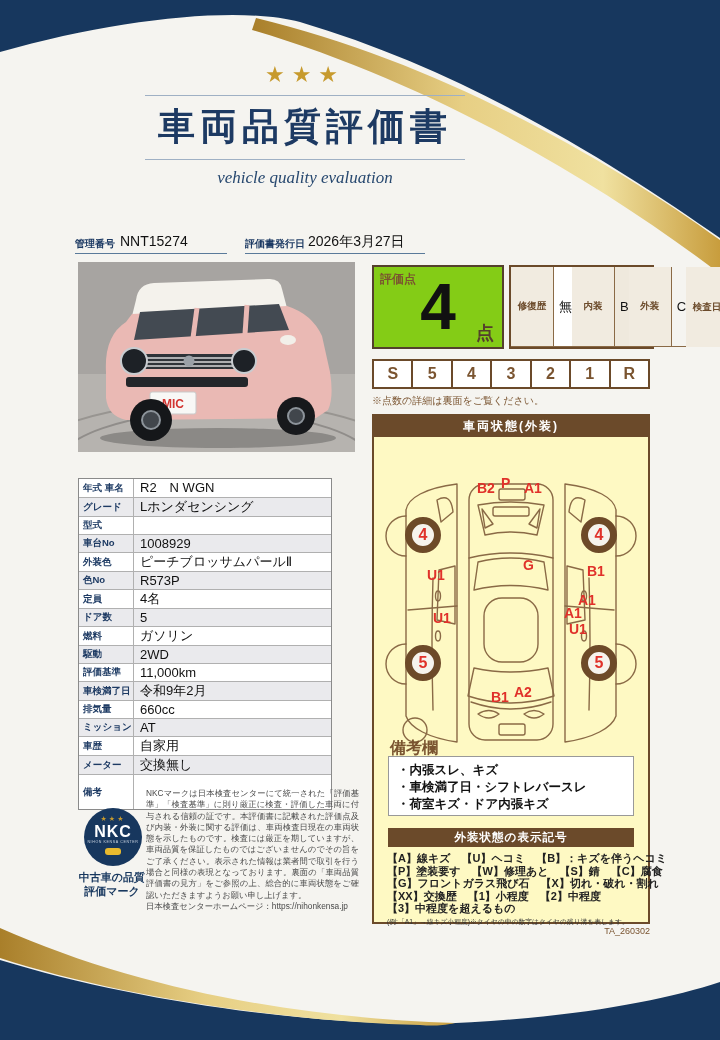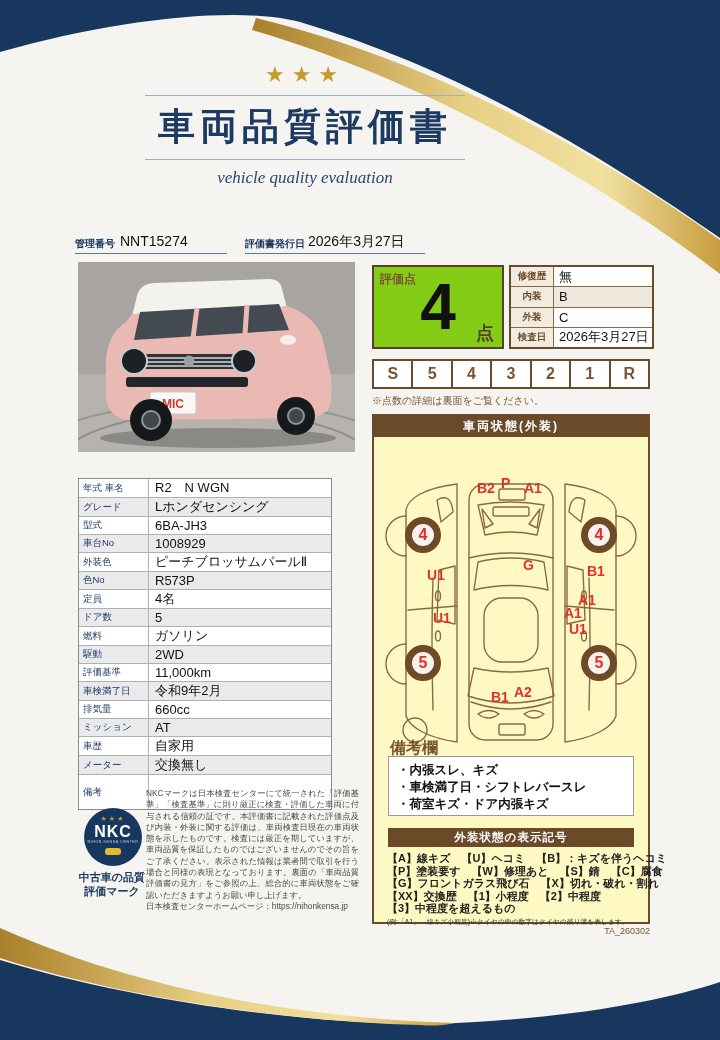--- a/index.html
+++ b/index.html
@@ -26,21 +26,21 @@
   .photo{left:78px;top:262px;width:277px;height:190px;background:#a8a5a2;z-index:2;}
   .scorebox{left:372px;top:265px;width:128px;height:80px;background:#84cc16;
             border:2.5px solid #54402c;z-index:2;}
   .score-label{position:absolute;left:6px;top:4px;font-size:12px;font-weight:bold;color:#7a5430;}
   .score-value{position:absolute;left:0;top:-2px;width:100%;text-align:center;
                font-size:64px;font-weight:bold;color:#111;line-height:84px;}
   .score-unit{position:absolute;right:8px;bottom:2px;font-size:18px;font-weight:bold;color:#54402c;}
 
   
   .grades{left:509px;top:265px;width:141px;height:80px;background:#fff;
-          border:2px solid #6b4a2a;z-index:2;display:flex;flex-direction:column;}
+          border:2px solid #6b4a2a;z-index:2;display:flex;}
   .g-row{flex:1;display:flex;border-bottom:1px solid #8a6a46;}
   .g-row:last-child{border-bottom:none;}
   .g-label{width:42px;background:#f1ebe0;color:#6b4a2a;font-size:9.5px;font-weight:bold;
            display:flex;align-items:center;justify-content:center;border-right:1px solid #8a6a46;}
   .g-value{flex:1;font-size:13px;color:#111;display:flex;align-items:center;padding-left:5px;}
   .g-row:nth-child(2) .g-value{background:#efe9dd;}
 
   
   .scale{left:372px;top:359px;width:278px;height:30px;border:2.5px solid #6b4a2a;background:#fff;
          display:flex;z-index:2;box-sizing:border-box;}
@@ -73,21 +73,21 @@
   .legend-line{font-size:11px;font-weight:bold;color:#222;line-height:12.5px;white-space:nowrap;}
   .legend-note{position:absolute;left:13px;top:501px;font-size:6.8px;color:#333;white-space:nowrap;}
   .doc-code{left:555px;top:926px;width:95px;text-align:right;font-size:9px;color:#7a5430;z-index:2;}
 
   
   .vtable{left:78px;top:478px;width:254px;border:1px solid #8a8a8a;background:#fff;z-index:2;
           box-sizing:border-box;}
   .v-row{display:flex;border-bottom:1px solid #b0b0b0;min-height:17px;}
   .v-row:last-child{border-bottom:none;min-height:34px;}
   .v-row:nth-child(even){background:#eaeaed;}
-  .v-label{width:70px;font-size:9.5px;font-weight:normal;color:#1d3a63;
+  .v-label{width:55px;font-size:9.5px;font-weight:bold;color:#1d3a63;
            display:flex;align-items:center;padding-left:4px;border-right:1px solid #b0b0b0;
            box-sizing:border-box;}
   .v-value{flex:1;font-size:13px;color:#111;display:flex;align-items:center;padding-left:6px;
            white-space:nowrap;}
 
   
   .nkc-logo{left:84px;top:808px;width:58px;height:58px;border-radius:50%;background:#17375e;
             z-index:2;text-align:center;color:#fff;}
   .nkc-stars{font-size:7px;color:#c79a2d;letter-spacing:2px;margin-top:7px;line-height:8px;}
   .nkc-name{font-size:16px;font-weight:bold;letter-spacing:1px;line-height:17px;}
@@ -288,21 +288,20 @@
       <div class="v-row">
         <div class="v-label">年式 車名</div>
         <div class="v-value">R2　N WGN</div>
       </div>
       <div class="v-row">
         <div class="v-label">グレード</div>
         <div class="v-value">Lホンダセンシング</div>
       </div>
       <div class="v-row">
         <div class="v-label">型式</div>
-        <div class="v-value">6BA-JH3</div>
       </div>
       <div class="v-row">
         <div class="v-label">車台No</div>
         <div class="v-value">1008929</div>
       </div>
       <div class="v-row">
         <div class="v-label">外装色</div>
         <div class="v-value">ピーチブロッサムパールⅡ</div>
       </div>
       <div class="v-row">

